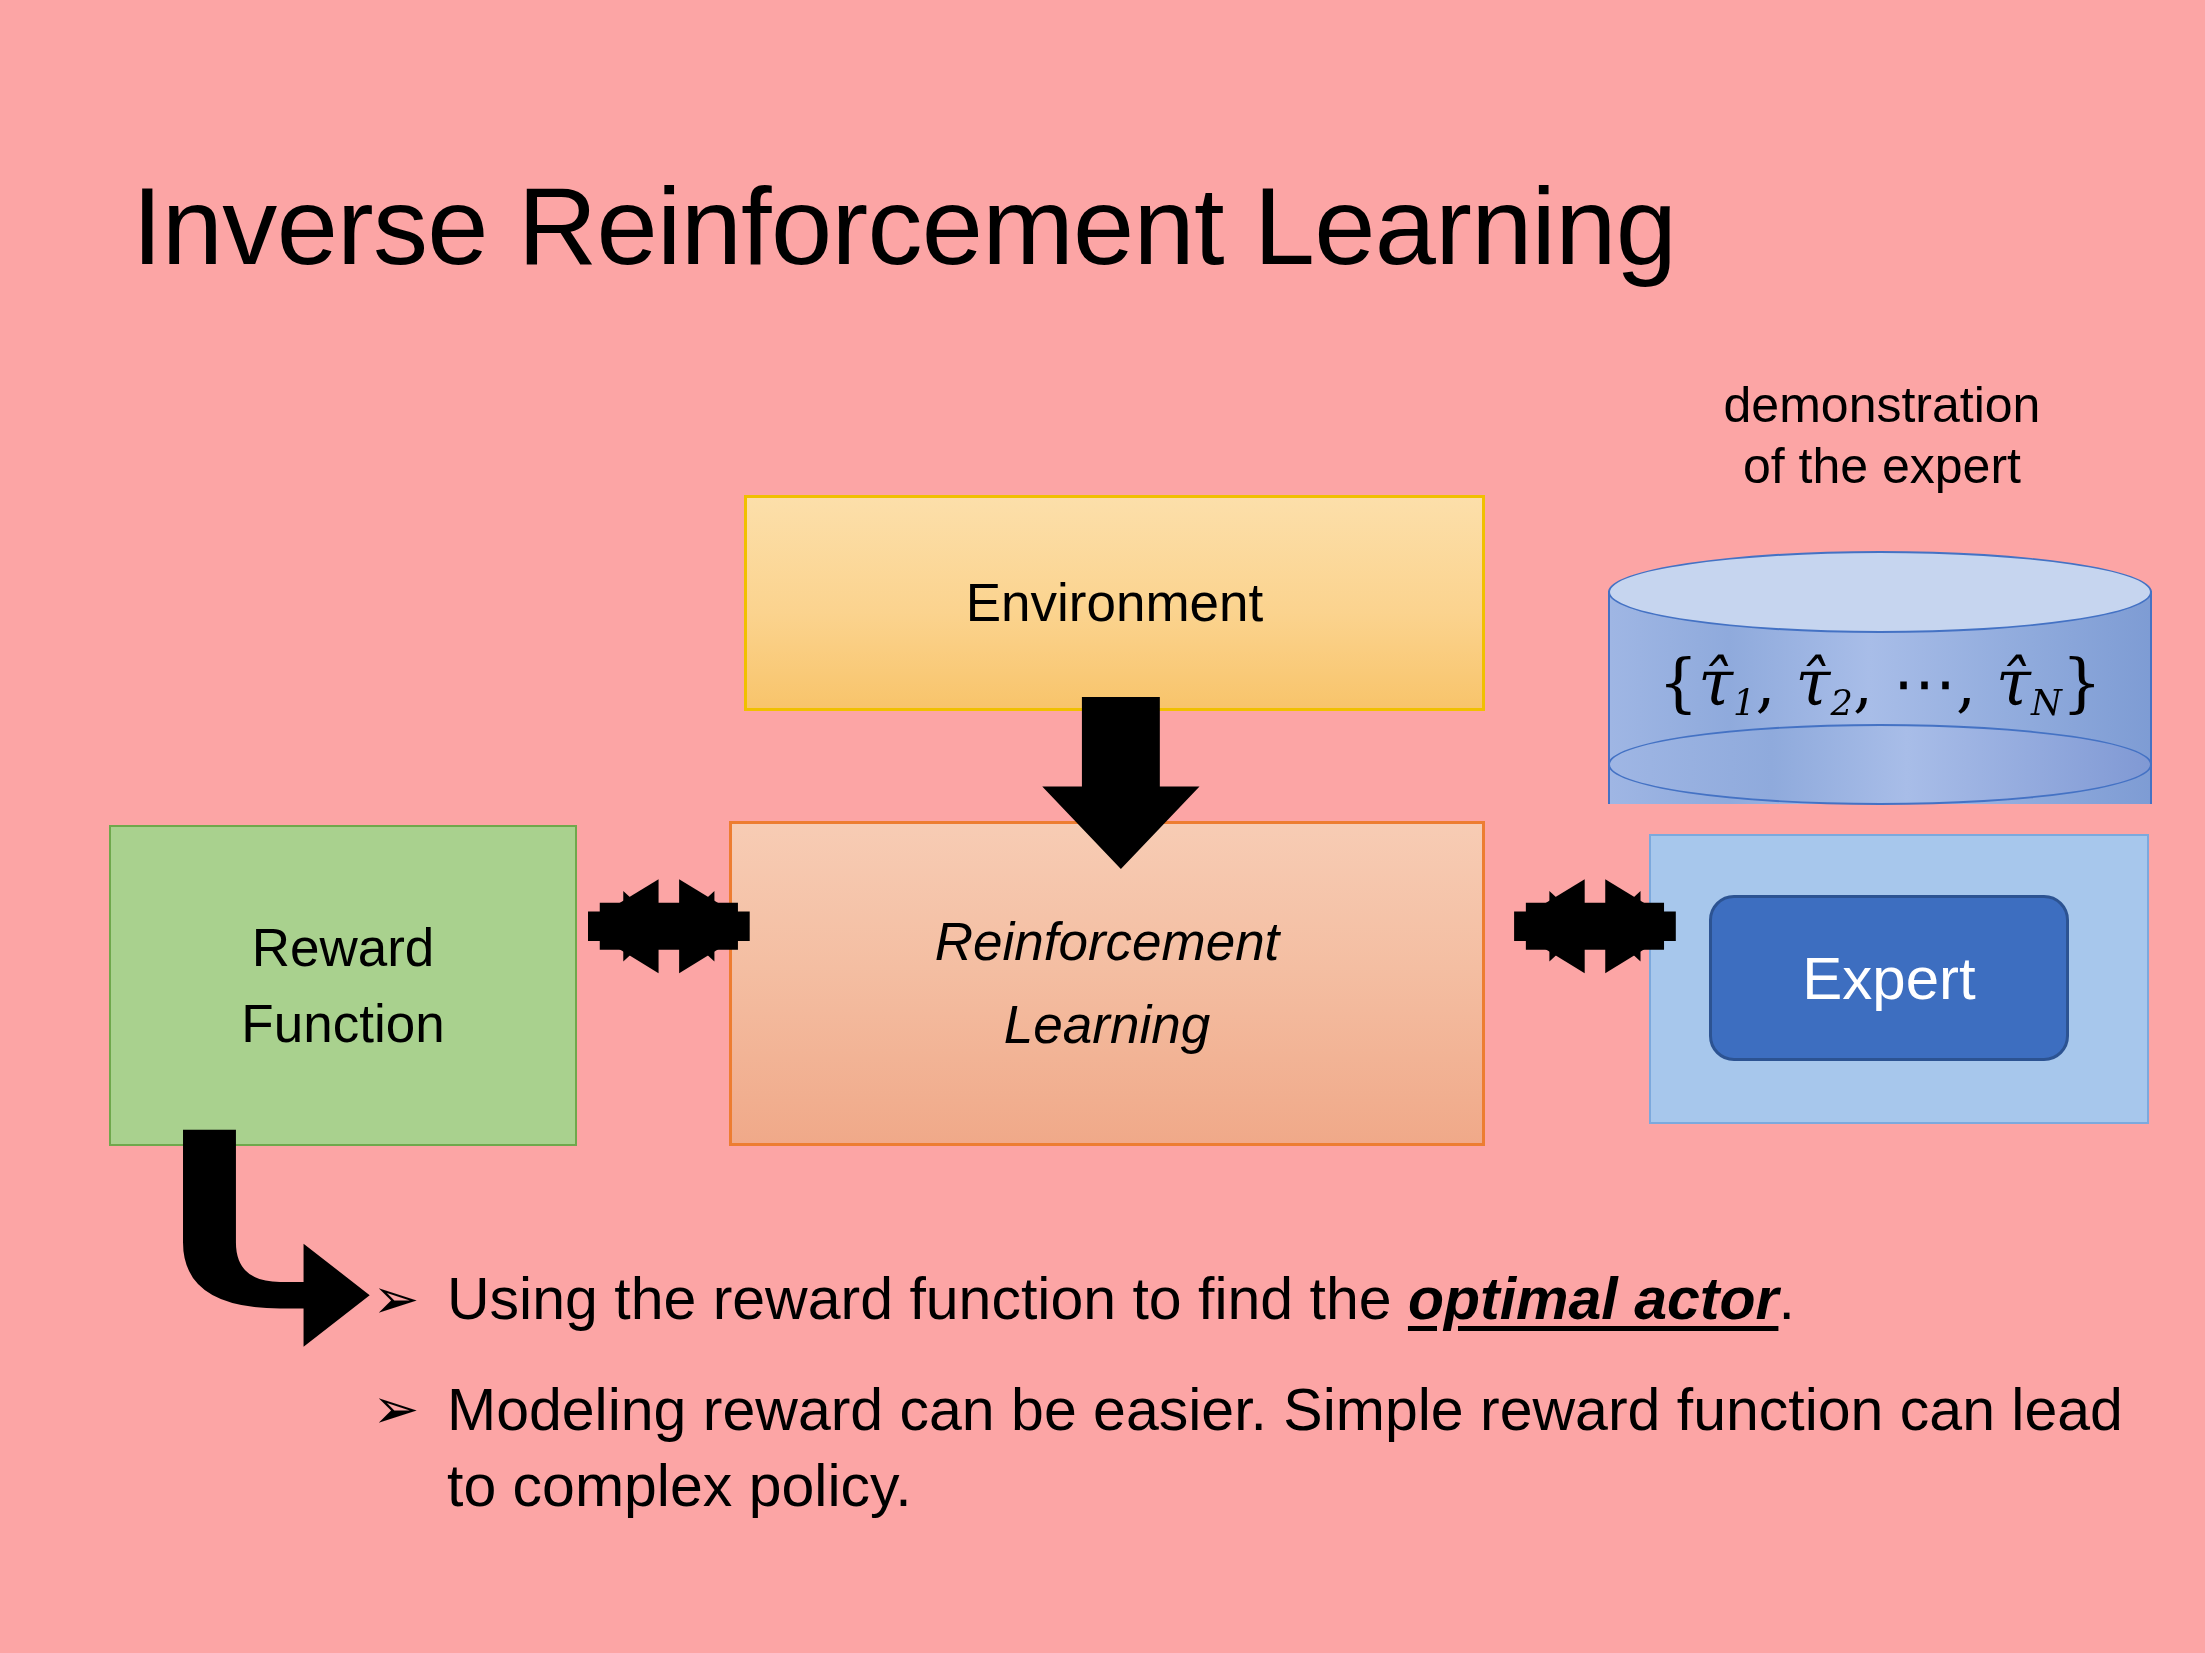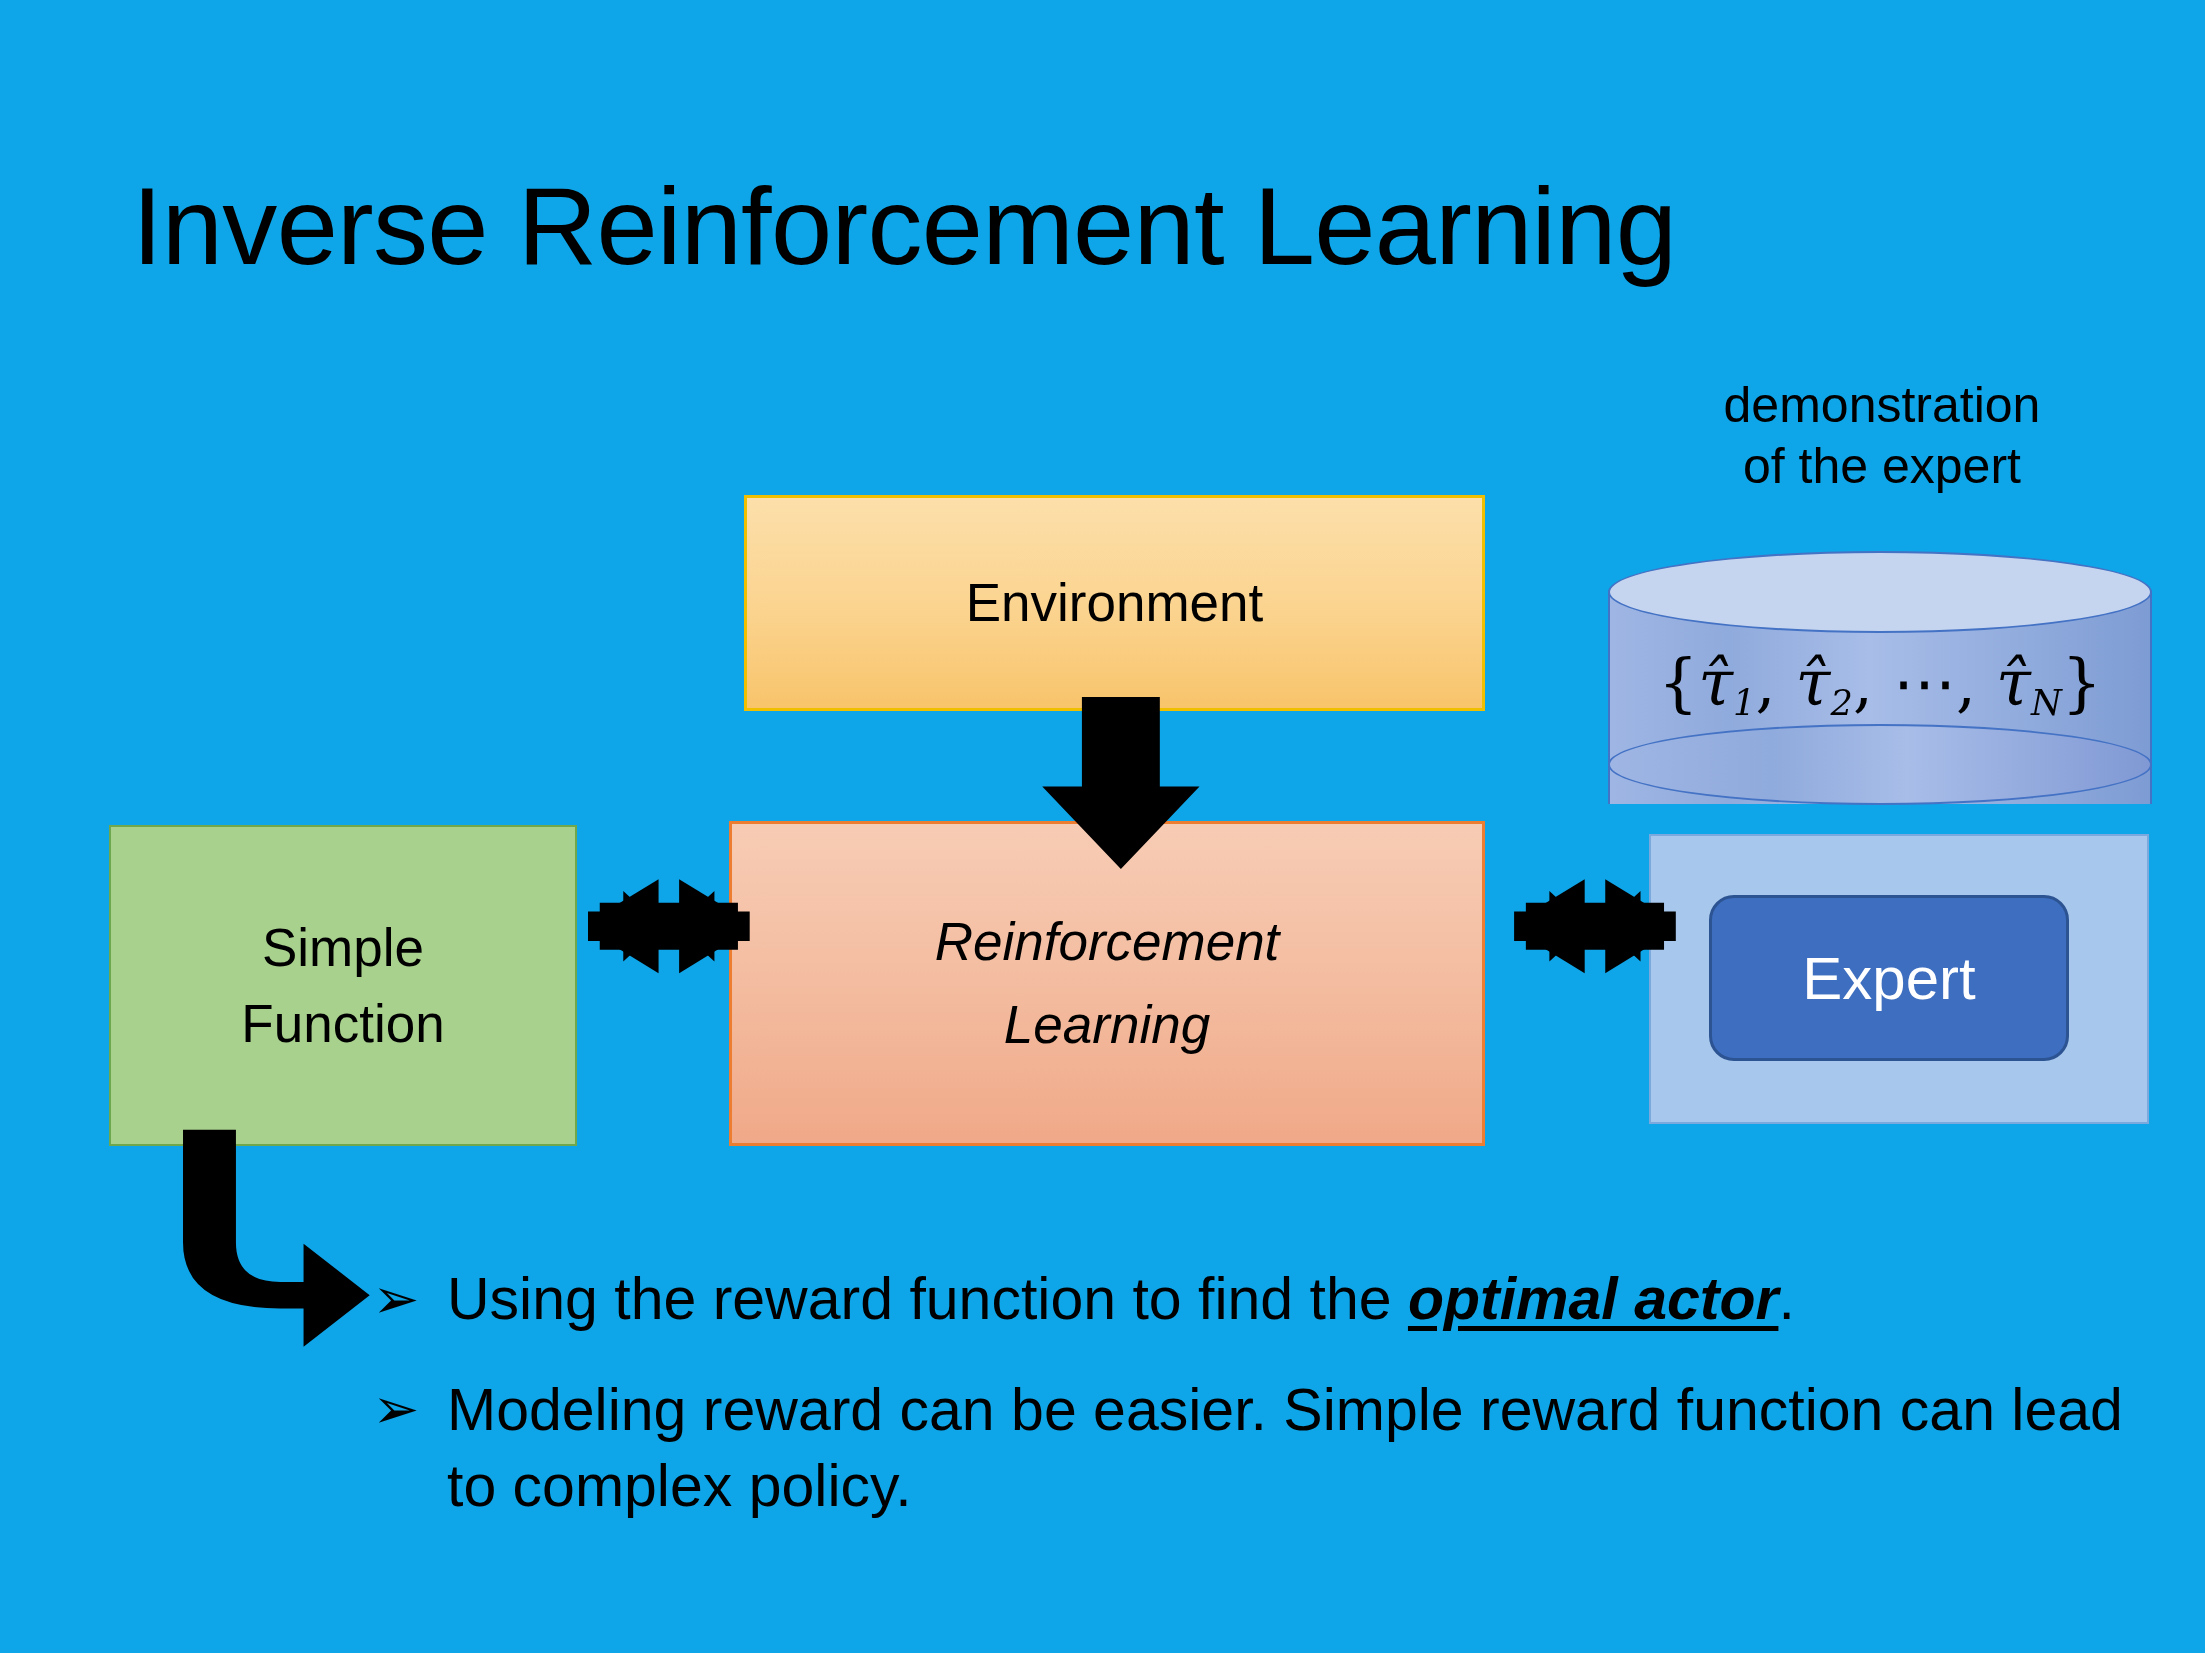--- a/index.html
+++ b/index.html
@@ -11,21 +11,21 @@
     width: 2205px;
     height: 1654px;
     font-family: "Liberation Sans", sans-serif;
     color: #000000;
     overflow: hidden;
   }
   #slide {
     position: relative;
     width: 2205px;
     height: 1654px;
-    background: #0ea5e9;
+    background: #fca5a5;
   }
 
   
   #title {
     position: absolute;
     left: 132px;
     top: 168px;
     width: 1941px;
     font-size: 110px;
     line-height: 1.05;
@@ -235,21 +235,21 @@
 
   <div class="box" id="rl-box">
     <span class="label">
       <span>Reinforcement</span><br>
       <span>Learning</span>
     </span>
   </div>
 
   <div class="box" id="reward-box">
     <span class="label">
-      <span>Simple</span><br>
+      <span>Reward</span><br>
       <span>Function</span>
     </span>
   </div>
 
   <div id="demo-caption">
     <span>demonstration</span><br>
     <span>of the expert</span>
   </div>
 
   <div id="expert-rect"></div>

